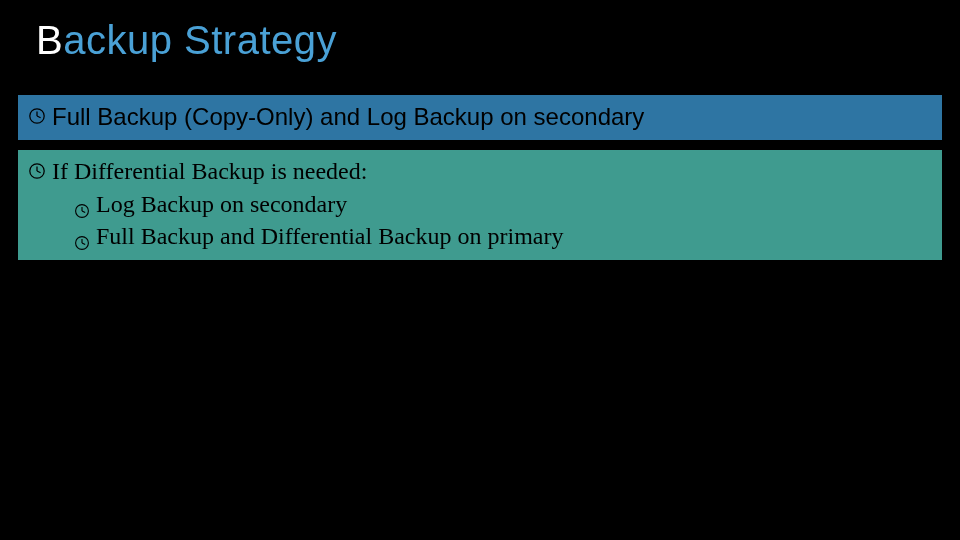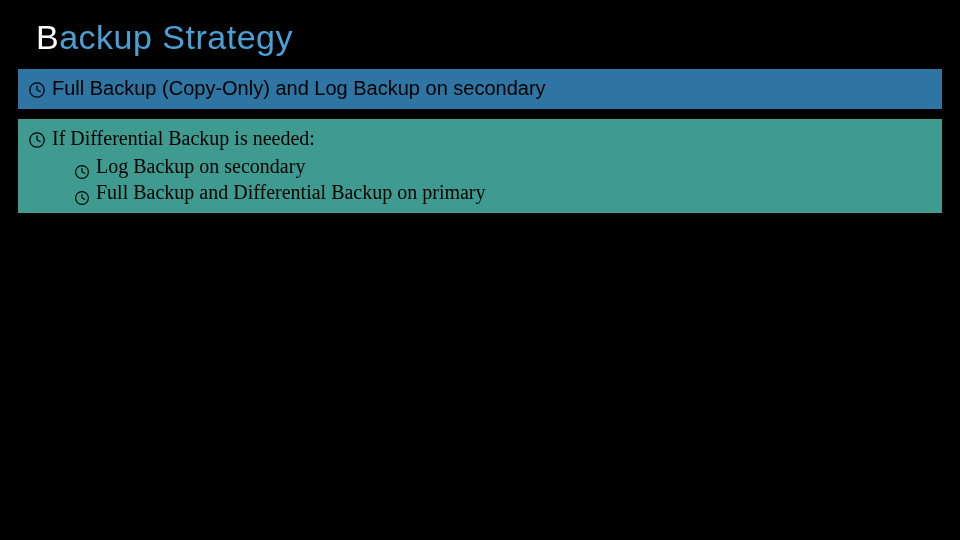--- a/index.html
+++ b/index.html
@@ -9,24 +9,24 @@
     font-family: "Segoe UI", "Segoe UI Light", Arial, sans-serif;
     color: #ffffff;
   }
   .slide {
     width: 960px;
     height: 540px;
     position: relative;
     padding: 18px 18px 0 18px;
   }
   .title {
-    font-size: 34px;
+    font-size: 40px;
     font-weight: 300;
     letter-spacing: 0.5px;
-    margin-bottom: 12px;
+    margin-bottom: 32px;
     padding-left: 18px;
   }
   .title .accent { color: #ffffff; }
   .title .rest { color: #4aa1d6; }
   .block {
     display: flex;
     align-items: flex-start;
     width: 924px;
     margin-bottom: 10px;
     padding: 6px 10px 8px 10px;
@@ -45,21 +45,21 @@
     margin-top: 6px;
     margin-right: 6px;
   }
   .bullet-icon-sub {
     width: 16px;
     height: 16px;
     margin-top: 7px;
     margin-right: 6px;
   }
   .block-text {
-    font-size: 20px;
+    font-size: 24px;
     font-weight: 400;
     color: #000000;
     line-height: 1.3;
   }
   .sub-list {
     margin-top: 2px;
   }
   .sub-item {
     display: flex;
     align-items: flex-start;

